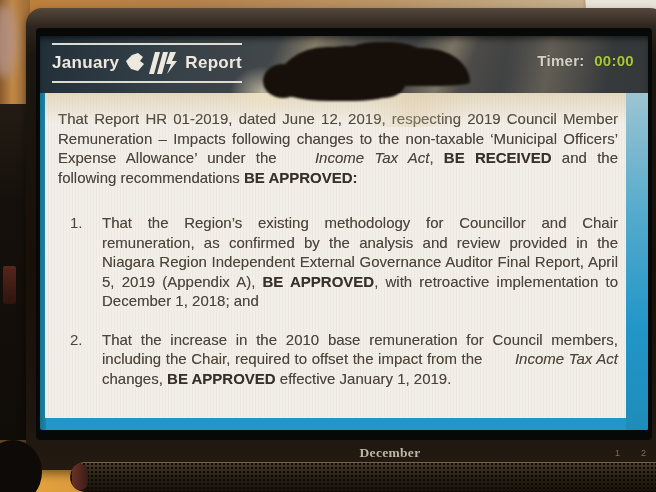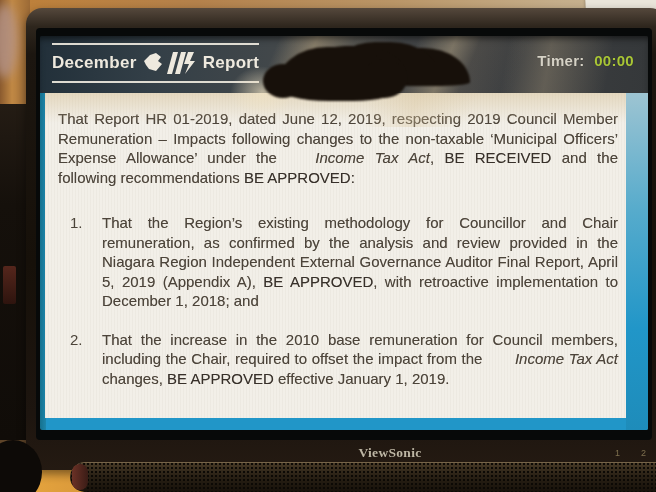--- a/index.html
+++ b/index.html
@@ -72,21 +72,21 @@
     background-image:repeating-linear-gradient(90deg,rgba(150,140,120,.06) 0 1px,rgba(0,0,0,0) 1px 3px);
     padding:16px 8px 0 13px;box-sizing:border-box;}
   .panel-reflection{position:absolute;left:0;top:0;right:0;height:34px;pointer-events:none;
     background:
       linear-gradient(110deg,rgba(0,0,0,0) 55%,rgba(220,200,160,.35) 63%,rgba(0,0,0,0) 73%),
       linear-gradient(180deg,rgba(213,192,150,.5),rgba(213,192,150,0) 88%);}
 
   
   .slide-text{font-size:15px;line-height:19.5px;color:#4c443a;text-align:justify;
     text-shadow:0 0 .4px rgba(80,70,60,.45);margin:0;}
-  .seg-bold{font-weight:400;color:#37302a;}
+  .seg-bold{font-weight:700;color:#37302a;}
   .seg-italic{font-style:italic;margin-left:28px;}
   .intro{margin:0 0 26px 0;}
   .list-item{position:relative;padding-left:44px;margin-bottom:19px;}
   .list-item .num{position:absolute;left:12px;top:0;font-size:15px;line-height:19.5px;color:#4c443a;}
 
   
   .head-glow{position:absolute;left:190px;top:30px;width:64px;height:52px;z-index:2;
     background:radial-gradient(ellipse at center,rgba(242,228,196,.65),rgba(242,228,196,0) 70%);}
   .hair{position:absolute;left:236px;top:11px;width:122px;height:54px;z-index:3;
     background:#17100a;border-radius:48% 52% 42% 50%/85% 90% 25% 30%;filter:blur(1.3px);
@@ -114,21 +114,21 @@
 <div class="abs left-dark"></div>
 <div class="abs table-glow"></div>
 
 <div class="abs monitor">
   <div class="screen">
     <div class="slide">
 
       <div class="slide-header">
         <div class="logo">
           <span class="rule rule-top"></span>
-          <span class="logo-word">December</span>
+          <span class="logo-word">January</span>
           <svg class="logo-icon" width="54" height="22" viewBox="0 0 54 22" fill="#eee9de" xmlns="http://www.w3.org/2000/svg">
             <path d="M1 9 L7 3 L13 1 L18 5 L15 9 L19 12 L13 19 L6 17 L3 13 Z"></path>
             <path d="M24 22 L30 0 L35 0 L29 22 Z"></path>
             <path d="M32 22 L38 0 L43 0 L37 22 Z"></path>
             <path d="M45 0 L51 0 L47 9 L52 9 L42 22 L46 12 L41 12 Z"></path>
           </svg>
           <span class="logo-word">Report</span>
           <span class="rule rule-bottom"></span>
         </div>
         <div class="timer">
@@ -152,20 +152,20 @@
           </div>
         </div>
       </div>
 
       <div class="head-glow"></div>
       <div class="hair"></div>
     </div>
   </div>
 
   <div class="bezel-bottom">
-    <span class="brand">ViewSonic</span>
+    <span class="brand">December</span>
     <span class="bezel-btn btn-1">1</span>
     <span class="bezel-btn btn-2">2</span>
   </div>
 </div>
 
 <div class="abs dark-corner"></div>
 <div class="abs soundbar"></div>
 
 </body></html>

